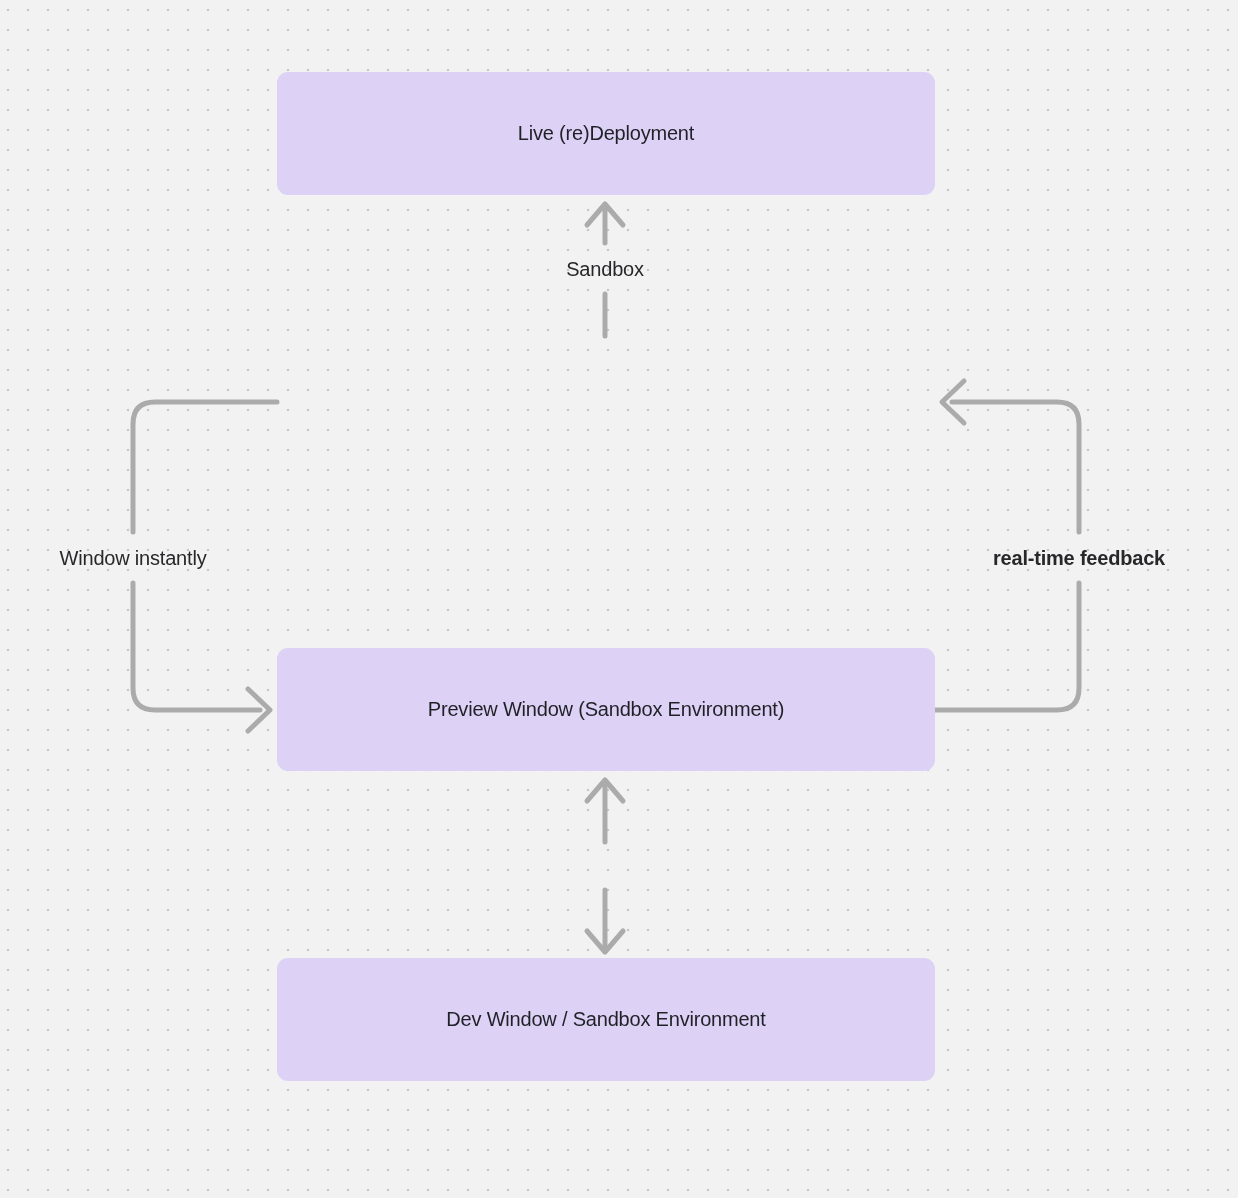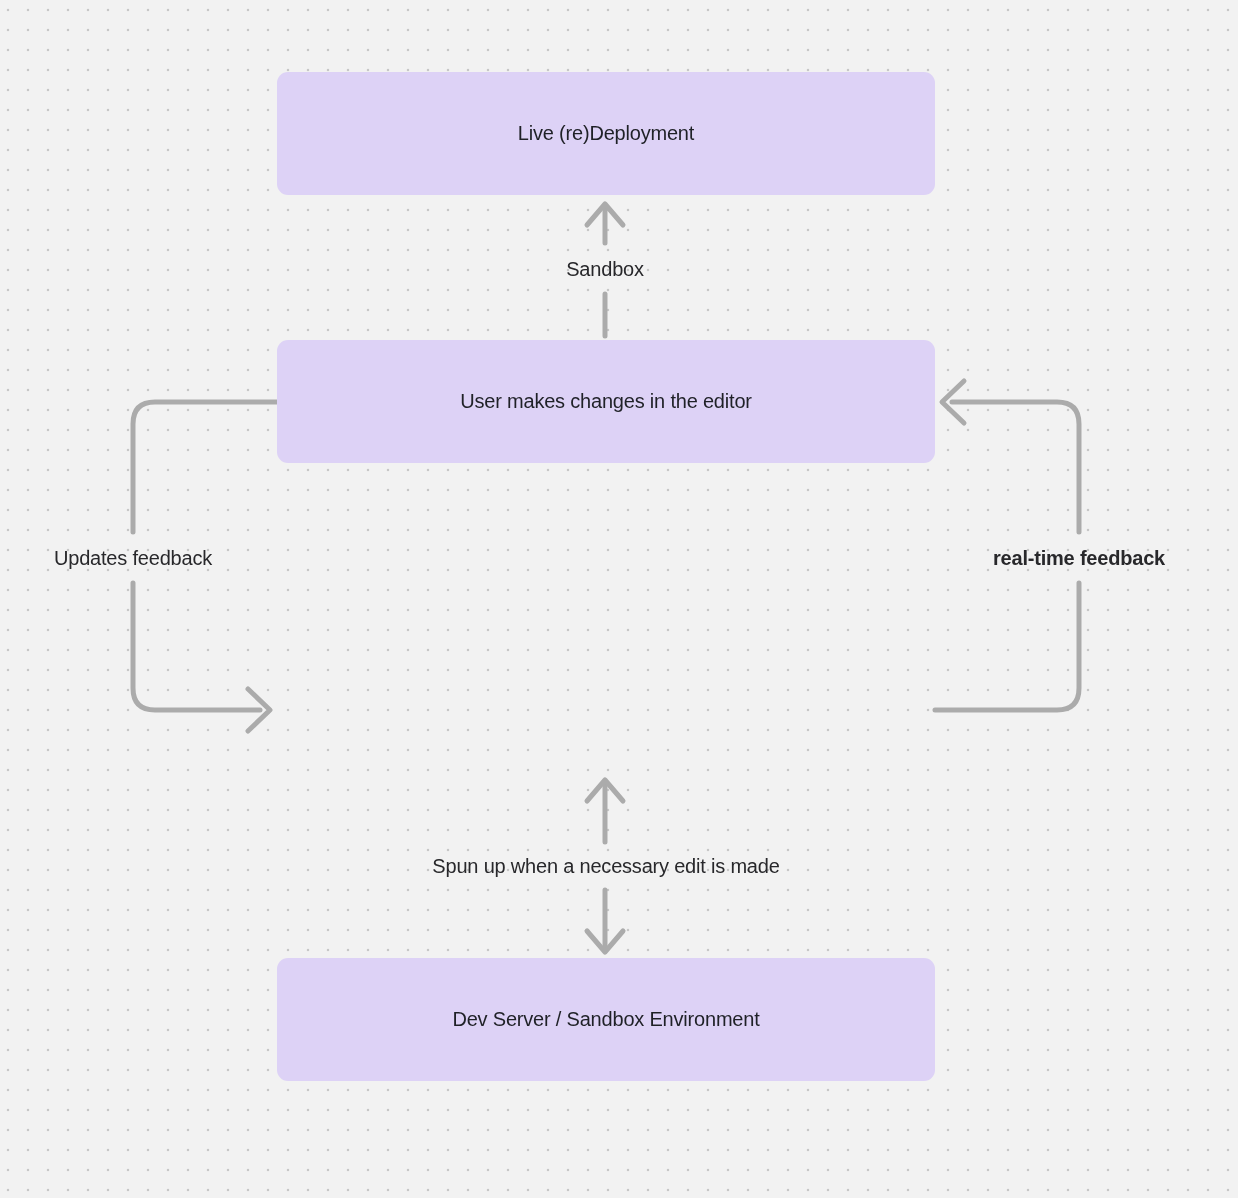--- a/index.html
+++ b/index.html
@@ -94,27 +94,26 @@
       <path d="M587,801 L605,780 L623,801"></path>
       <path d="M605,890 L605,946"></path>
       <path d="M587,931 L605,952 L623,931"></path>
     </g>
   </svg>
 
   <div class="node node-live">
     <span>Live (re)Deployment</span>
   </div>
 
-  <div class="node node-editor">
-    <span>User makes changes in the editor</span>
+
+  <div class="node node-preview">
+    <span>Preview Window (Sandbox Environment)</span>
   </div>
 
-
   <div class="node node-devserver">
-    <span>Dev Server / Sandbox Environment</span>
+    <span>Dev Window / Sandbox Environment</span>
   </div>
 
   <div class="edge-label label-publish">Sandbox</div>
-  <div class="edge-label label-updates">Updates feedback</div>
+  <div class="edge-label label-updates">Window instantly</div>
   <div class="edge-label label-feedback">real-time feedback</div>
-  <div class="edge-label label-spunup">Spun up when a necessary edit is made</div>
 
 </div>
 
 </body></html>

